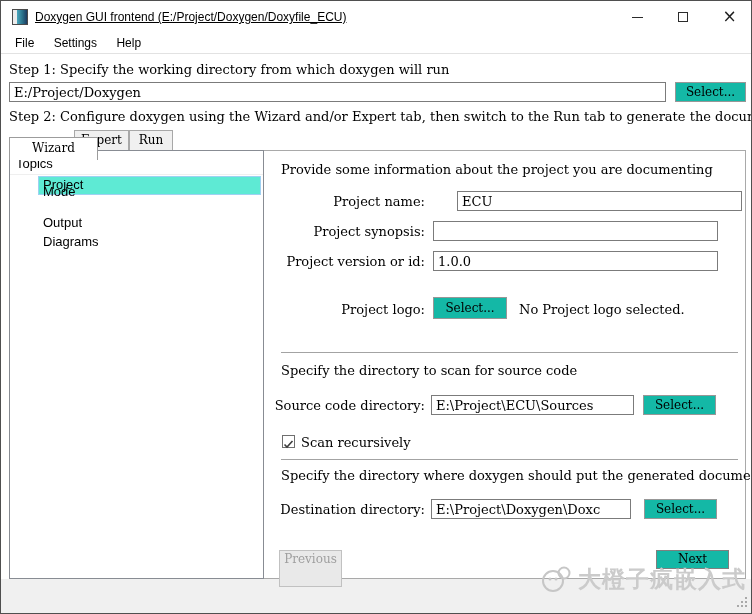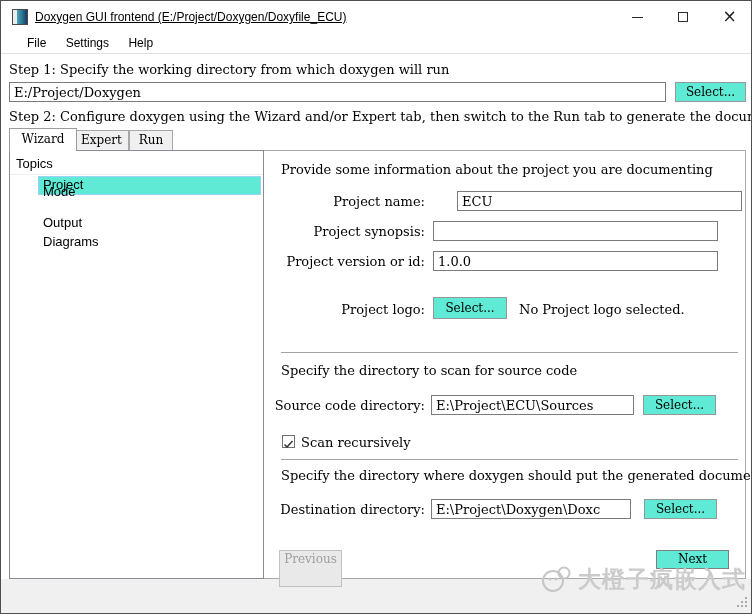--- a/index.html
+++ b/index.html
@@ -16,32 +16,32 @@
   .title-text { position:absolute; left:34px; top:0; line-height:32px; font-size:12px; white-space:nowrap;text-decoration:underline; }
   .win-btn { position:absolute; top:0; width:45px; height:32px; text-align:center; }
   .btn-min { left:614px; } .btn-max { left:660px; } .btn-close { left:706px; }
   .glyph-min { position:absolute; left:17px; top:16px; width:11px; height:1px; background:#2b2b2b; }
   .glyph-max { position:absolute; left:17px; top:11px; width:10px; height:10px; box-sizing:border-box; border:1px solid #2b2b2b; }
   .glyph-close { font-size:17px; line-height:31px; color:#1e1e1e; font-family:"DejaVu Sans",sans-serif; }
   
   .menubar { position:absolute; left:0; top:32px; width:750px; height:20px; background:#fff;
     border-bottom:1px solid #e2e2e2; font-size:12px; }
   .menu-item { display:inline-block; padding:0 8px; line-height:20px; }
-  .menu-item:first-child { margin-left:18px; }
+  .menu-item:first-child { margin-left:6px; }
   
   .ctext { font-family:"DejaVu Serif", serif; font-size:13px; }
   .step-label { position:absolute; white-space:nowrap; }
   .tbox { position:absolute; box-sizing:border-box; height:20px; border:1px solid #7b7b7b;
     background:#fff; font-family:"DejaVu Serif",serif; font-size:13px; padding:0 4px; outline:none; }
-  .btn { position:absolute; box-sizing:border-box; background:#5eead4; border:1px solid #979797;
+  .btn { position:absolute; box-sizing:border-box; background:#14b8a6; border:1px solid #979797;
     font-family:"DejaVu Serif",serif; font-size:12px; text-align:center; }
   
   .tab { position:absolute; box-sizing:border-box; text-align:center;
     font-family:"DejaVu Serif",serif; font-size:12px; }
-  .tab-active { left:8px; top:127px; width:68px; height:23px; background:#fff;
+  .tab-active { left:8px; top:136px; width:89px; height:23px; background:#fff;
     border:1px solid #9c9c9c; border-bottom:none; line-height:21px; z-index:3; }
   .tab-expert { left:73px; top:129px; width:55px; height:20px; }
   .tab-run    { left:128px; top:129px; width:44px; height:20px; }
   .tab-idle { background:#f0f0f0; border:1px solid #a8a8a8; border-bottom:none; line-height:19px; z-index:1; }
   
   .tab-pane { position:absolute; left:8px; top:149px; width:737px; height:429px; box-sizing:border-box;
     background:#fff; border:1px solid #a9a9a9; z-index:0; }
   .tree { position:absolute; left:8px; top:149px; width:255px; height:429px; box-sizing:border-box;
     background:#fff; border:1px solid #888c93; z-index:2; }
   .tree-header { padding:5px 0 3px 6px; font-size:13px; border-bottom:1px solid #efefef; }

